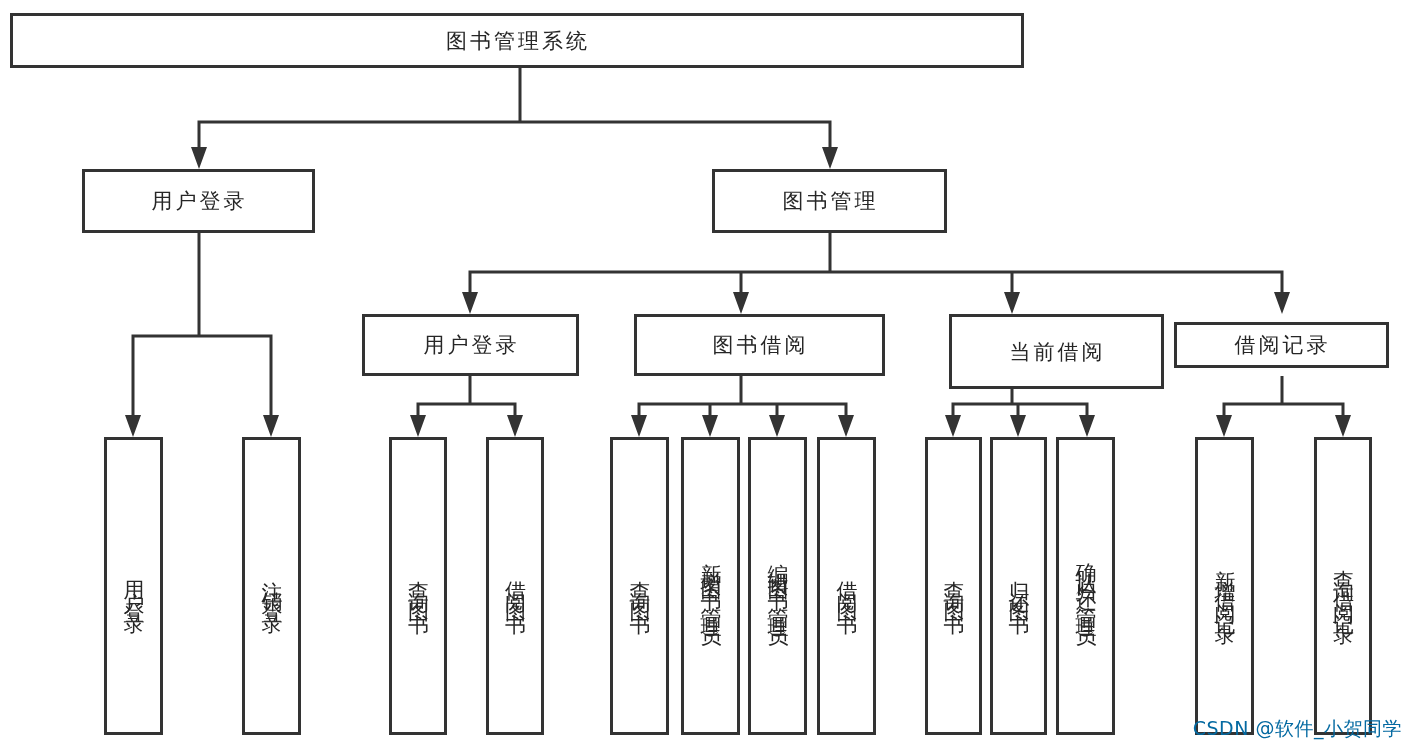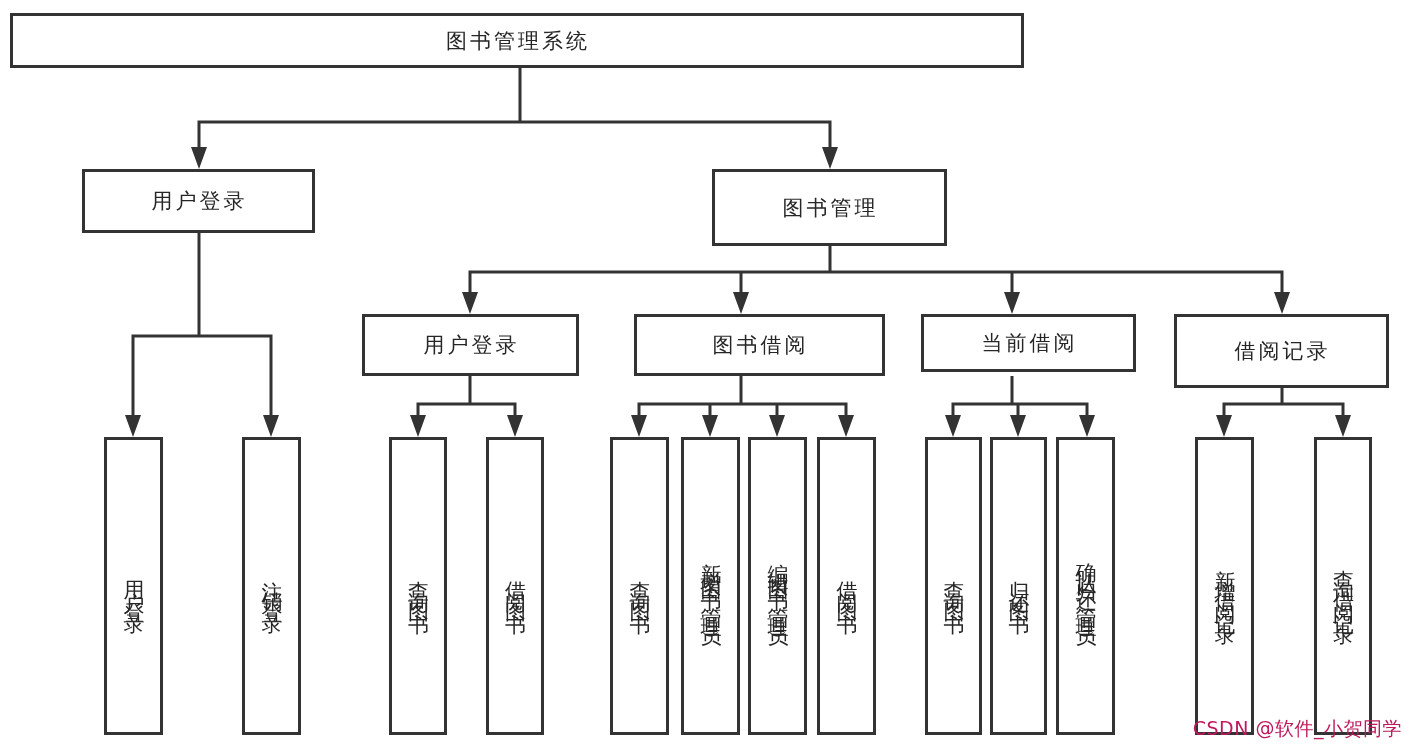--- a/index.html
+++ b/index.html
@@ -46,21 +46,21 @@
     line-height: 1;
     white-space: nowrap;
   }
   .vnode.long .vtext { letter-spacing: 9px; }
   .watermark {
     position: absolute;
     right: 3px;
     bottom: 5px;
     font-size: 19px;
     letter-spacing: 0.5px;
-    color: #be185d;
+    color: #0369a1;
     z-index: 3;
     white-space: nowrap;
   }
 </style>
 </head>
 <body>
 
 <div class="canvas">
 
   <svg class="connector-svg" viewBox="0 0 1405 747" xmlns="http://www.w3.org/2000/svg">
@@ -104,34 +104,34 @@
          M1335,415 L1351,415 L1343,437 Z"></path>
   </svg>
 
   <div class="node hnode" style="left:10px; top:13px; width:1014px; height:55px">
     <span>图书管理系统</span>
   </div>
 
   <div class="node hnode" style="left:82px; top:169px; width:233px; height:64px">
     <span>用户登录</span>
   </div>
-  <div class="node hnode" style="left:712px; top:169px; width:235px; height:77px">
+  <div class="node hnode" style="left:712px; top:169px; width:235px; height:64px">
     <span>图书管理</span>
   </div>
 
   <div class="node hnode" style="left:362px; top:314px; width:217px; height:62px">
     <span>用户登录</span>
   </div>
   <div class="node hnode" style="left:634px; top:314px; width:251px; height:62px">
     <span>图书借阅</span>
   </div>
-  <div class="node hnode" style="left:921px; top:314px; width:215px; height:58px">
+  <div class="node hnode" style="left:949px; top:314px; width:215px; height:75px">
     <span>当前借阅</span>
   </div>
-  <div class="node hnode" style="left:1174px; top:314px; width:215px; height:74px">
+  <div class="node hnode" style="left:1174px; top:322px; width:215px; height:46px">
     <span>借阅记录</span>
   </div>
 
   <div class="node vnode" style="left:104px; width:59px">
     <span class="vtext">用户登录</span>
   </div>
   <div class="node vnode" style="left:242px; width:59px">
     <span class="vtext">注销登录</span>
   </div>
 

